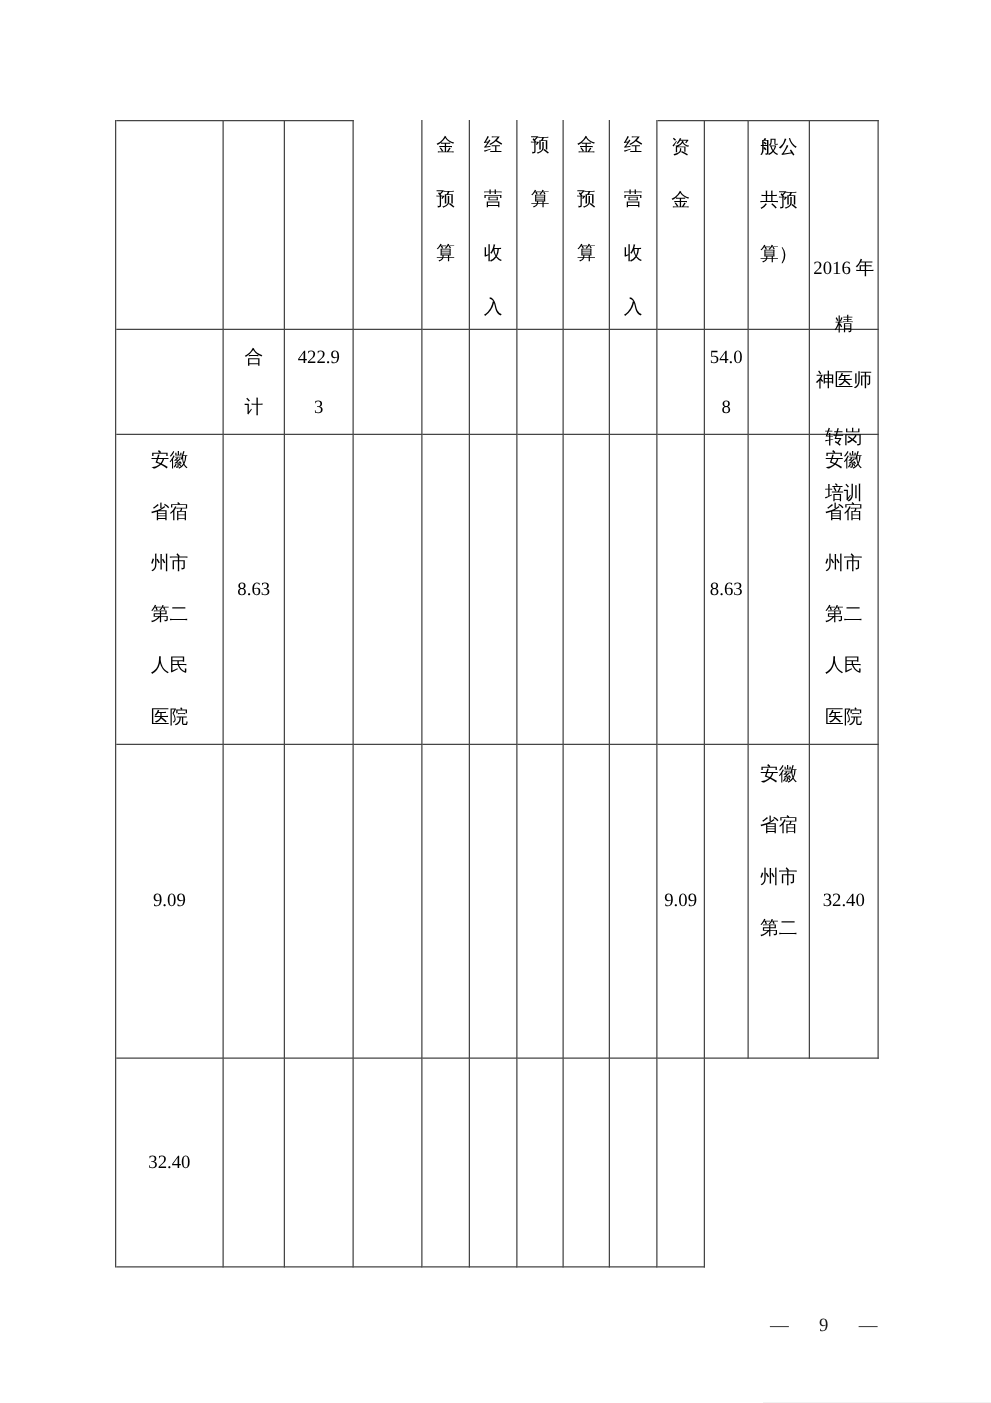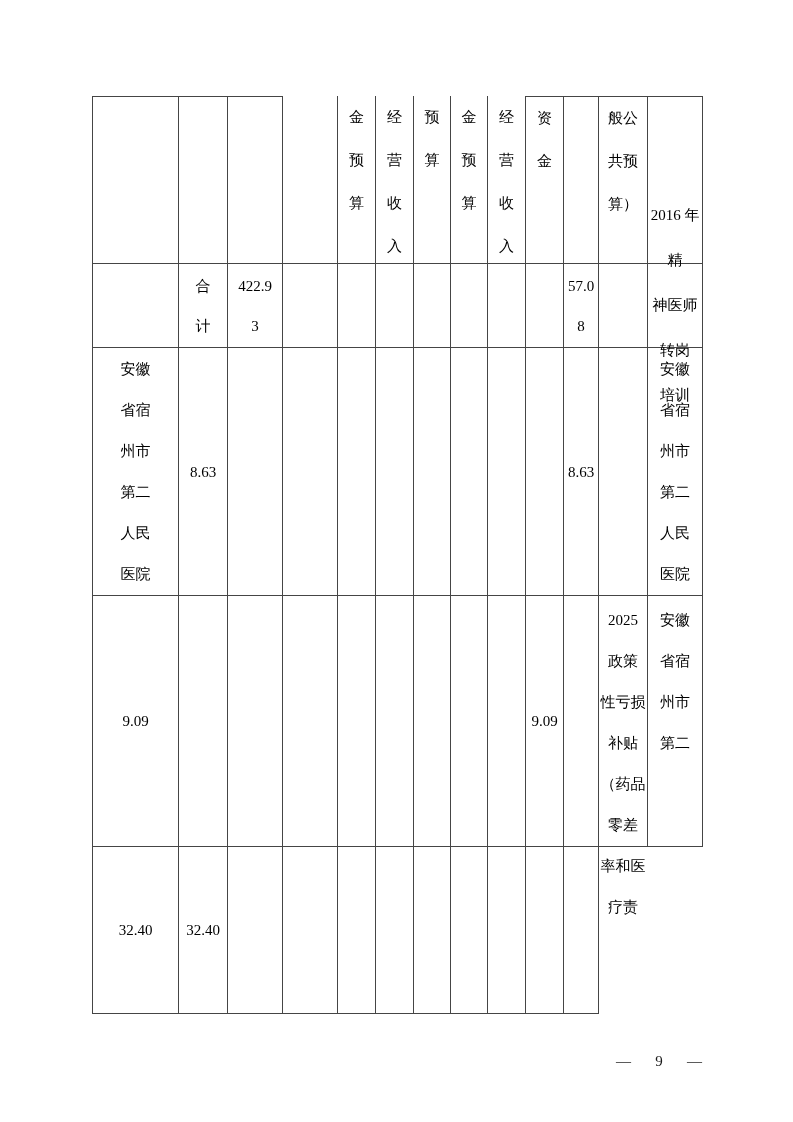--- a/index.html
+++ b/index.html
@@ -80,21 +80,21 @@
 计</div>
     <div class="c">422.9
 3</div>
     <div class="c"></div>
     <div class="c"></div>
     <div class="c"></div>
     <div class="c"></div>
     <div class="c"></div>
     <div class="c"></div>
     <div class="c"></div>
-    <div class="c">57.0
+    <div class="c">54.0
 8</div>
     <div class="c"></div>
 
     <div class="c p1">2016 年精
 神医师转岗
 培训</div>
     <div class="c u">安徽
 省宿
 州市
 第二
@@ -123,24 +123,20 @@
     <div class="c"></div>
     <div class="c"></div>
     <div class="c"></div>
     <div class="c"></div>
     <div class="c"></div>
     <div class="c"></div>
     <div class="c"></div>
     <div class="c">9.09</div>
     <div class="c"></div>
 
-    <div class="c ta">2025 政策
-性亏损补贴
-（药品零差
-率和医疗责</div>
     <div class="c ta">安徽
 省宿
 州市
 第二</div>
     <div class="c">32.40</div>
     <div class="c">32.40</div>
     <div class="c"></div>
     <div class="c"></div>
     <div class="c"></div>
     <div class="c"></div>

